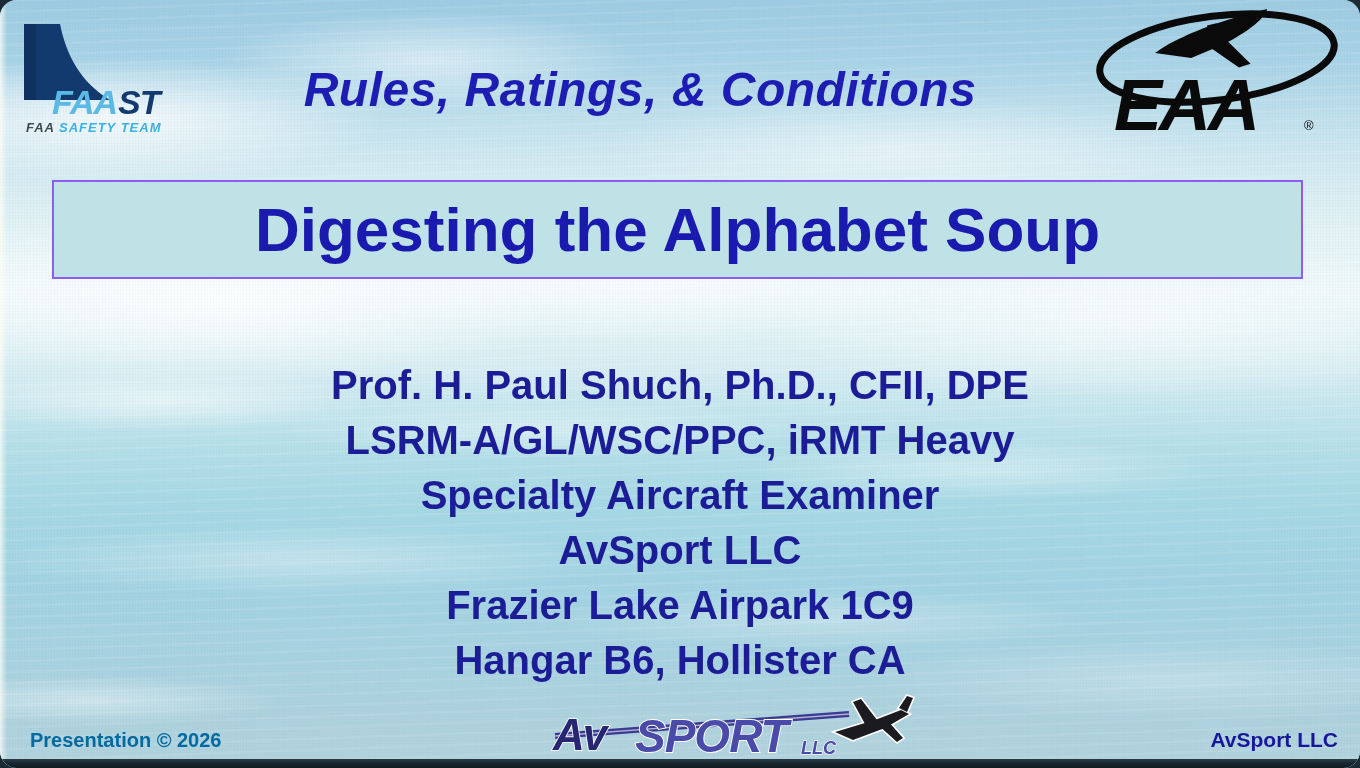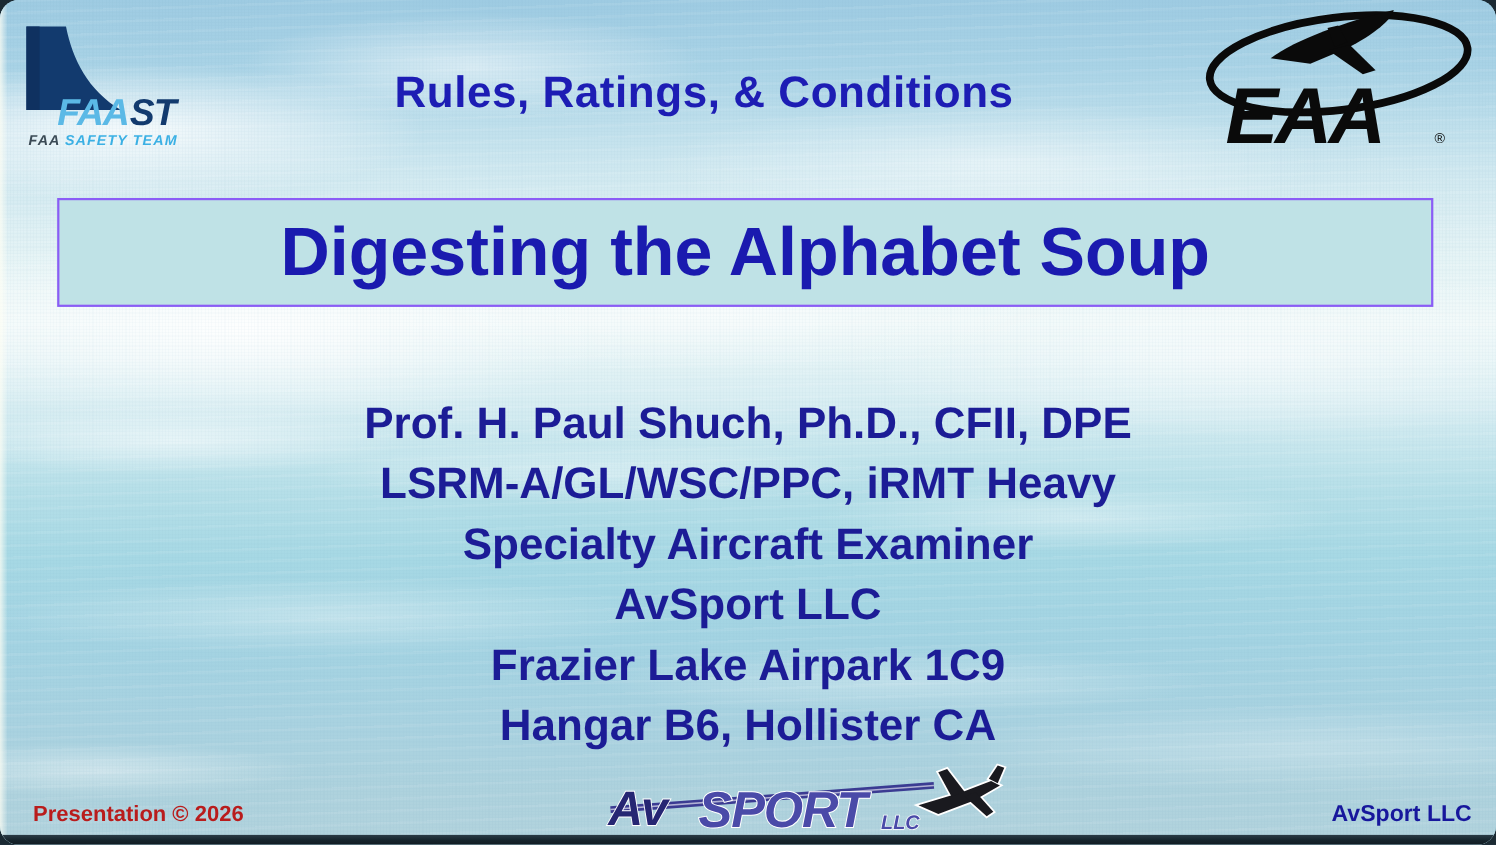--- a/index.html
+++ b/index.html
@@ -89,26 +89,27 @@
     background: linear-gradient(180deg, #2a3b46 0%, #16242c 55%, #101b22 100%);
   }
 
   
   .header-title {
     position: absolute;
     left: 190px;
     top: 62px;
     width: 900px;
     text-align: center;
-    font-size: 40px;
+    font-size: 48px;
     font-weight: bold;
     font-stretch: condensed;
     letter-spacing: .5px;
     color: #1d1db4;
     white-space: nowrap;
+    font-style: italic;
   }
 
   
   .faast-logo {
     position: absolute;
     left: 14px;
     top: 16px;
     width: 172px;
     height: 120px;
   }
@@ -164,21 +165,21 @@
     font-weight: bold;
   }
 
   
   .footer-left {
     position: absolute;
     left: 30px;
     bottom: 16px;
     font-size: 20px;
     font-weight: bold;
-    color: #b91c1c;
+    color: #0369a1;
     white-space: nowrap;
   }
   .footer-right {
     position: absolute;
     right: 22px;
     bottom: 16px;
     font-size: 21px;
     font-weight: bold;
     color: #17179c;
     white-space: nowrap;

